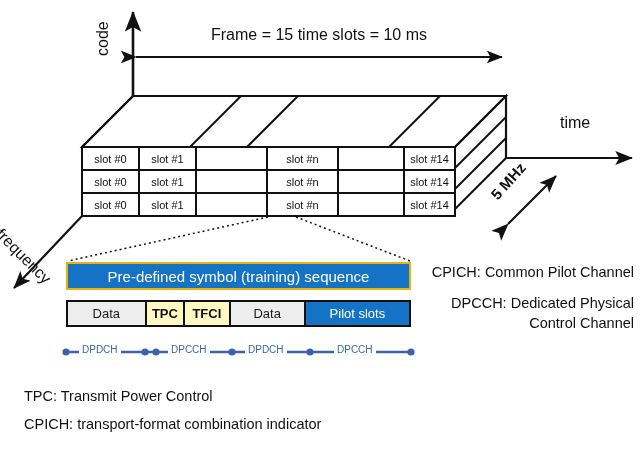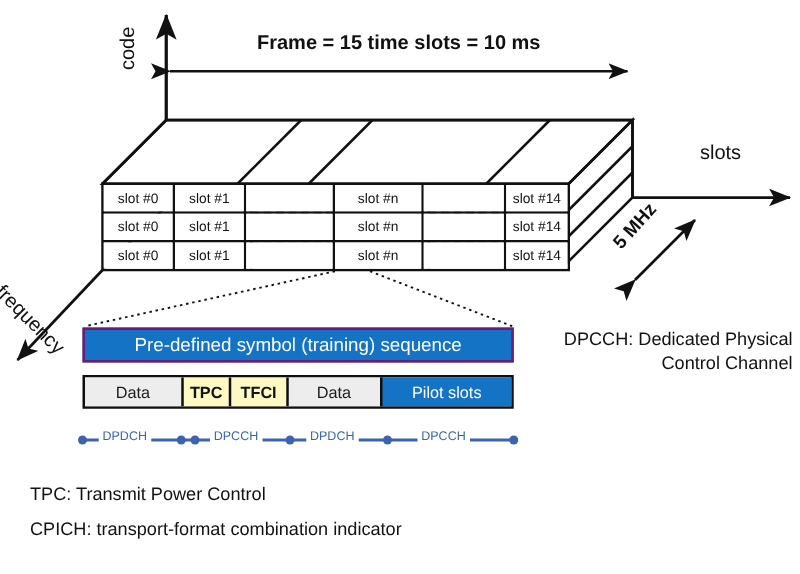--- a/index.html
+++ b/index.html
@@ -8,29 +8,29 @@
   #root{position:absolute;inset:0;}
   svg.layer{position:absolute;left:0;top:0;width:640px;height:459px;overflow:visible;}
   .abs{position:absolute;}
 
   
   .axis-label{font-size:16px;color:#111;white-space:nowrap;line-height:1;}
   #code-label{left:95px;top:8px;transform-origin:left top;transform:rotate(-90deg) translate(-48px,0);}
   #freq-label{left:4px;top:226px;transform-origin:left top;transform:rotate(45deg);}
   #time-label{left:560px;top:115px;}
   #mhz-label{left:488px;top:192px;transform-origin:left top;transform:rotate(-48deg);font-size:15px;font-weight:bold;}
-  #frame-label{left:133px;top:27px;width:372px;text-align:center;font-size:16px;font-weight:bold;}
+  #frame-label{left:133px;top:27px;width:372px;text-align:center;font-size:16px;}
 
   
   .slot-cell{position:absolute;display:flex;align-items:center;justify-content:center;
              font-size:11px;color:#111;background:#ffffff;box-sizing:border-box;}
 
   
   #bar-training{position:absolute;left:66px;top:262px;width:345px;height:28px;
-     background:#1473C4;border:2px solid #701a75;box-sizing:border-box;
+     background:#1473C4;border:2px solid #eab308;box-sizing:border-box;
      display:flex;align-items:center;justify-content:center;
      color:#ffffff;font-size:15px;}
   #bar-fields{position:absolute;left:66px;top:300px;width:345px;height:27px;
      border:2px solid #0f0f0f;box-sizing:border-box;display:flex;}
   .field{display:flex;align-items:center;justify-content:center;
      font-size:13px;box-sizing:border-box;height:100%;}
   .field + .field{border-left:2px solid #0f0f0f;}
   .f-data{background:#EDEDED;color:#1a1a1a;}
   .f-tpc,.f-tfci{background:#fef9c3;color:#111;font-weight:bold;}
   .f-pilot{background:#1473C4;color:#ffffff;}
@@ -134,21 +134,21 @@
       <circle cx="145" cy="352" r="3.6"></circle>
       <circle cx="156" cy="352" r="3.6"></circle>
       <circle cx="232" cy="352" r="3.6"></circle>
       <circle cx="310" cy="352" r="3.6"></circle>
       <circle cx="411" cy="352" r="3.6"></circle>
     </g>
   </svg>
 
   <div class="abs axis-label" id="code-label">code</div>
   <div class="abs axis-label" id="freq-label">frequency</div>
-  <div class="abs axis-label" id="time-label">slots</div>
+  <div class="abs axis-label" id="time-label">time</div>
   <div class="abs axis-label" id="mhz-label">5 MHz</div>
   <div class="abs axis-label" id="frame-label">Frame = 15 time slots = 10 ms</div>
 
   <div id="slot-cells">
       <div class="slot-cell" style="left: 83px; top: 148px; width: 55px; height: 21px;">slot #0</div>
       <div class="slot-cell" style="left: 83px; top: 171px; width: 55px; height: 21px;">slot #0</div>
       <div class="slot-cell" style="left: 83px; top: 194px; width: 55px; height: 21px;">slot #0</div>
       <div class="slot-cell" style="left: 140px; top: 148px; width: 55px; height: 21px;">slot #1</div>
       <div class="slot-cell" style="left: 140px; top: 171px; width: 55px; height: 21px;">slot #1</div>
       <div class="slot-cell" style="left: 140px; top: 194px; width: 55px; height: 21px;">slot #1</div>
@@ -177,20 +177,21 @@
     </div>
 
   <div id="channel-labels">
       <div class="ch-label" style="left: 79px;">DPDCH</div>
       <div class="ch-label" style="left: 168px;">DPCCH</div>
       <div class="ch-label" style="left: 245px;">DPDCH</div>
       <div class="ch-label" style="left: 334px;">DPCCH</div>
     </div>
 
   <div id="abbr-right" class="legend-right" style="top:263px;">
+      <div style="margin-bottom: 12px;">CPICH: Common Pilot Channel</div>
       <div style="margin-bottom: 12px;">DPCCH: Dedicated Physical Control Channel</div>
     </div>
   <div id="abbr-left">
       <div class="abbr-left" style="top: 388px;">TPC: Transmit Power Control</div>
       <div class="abbr-left" style="top: 416px;">CPICH: transport-format combination indicator</div>
     </div>
 
 </div>
 
 </body></html>

